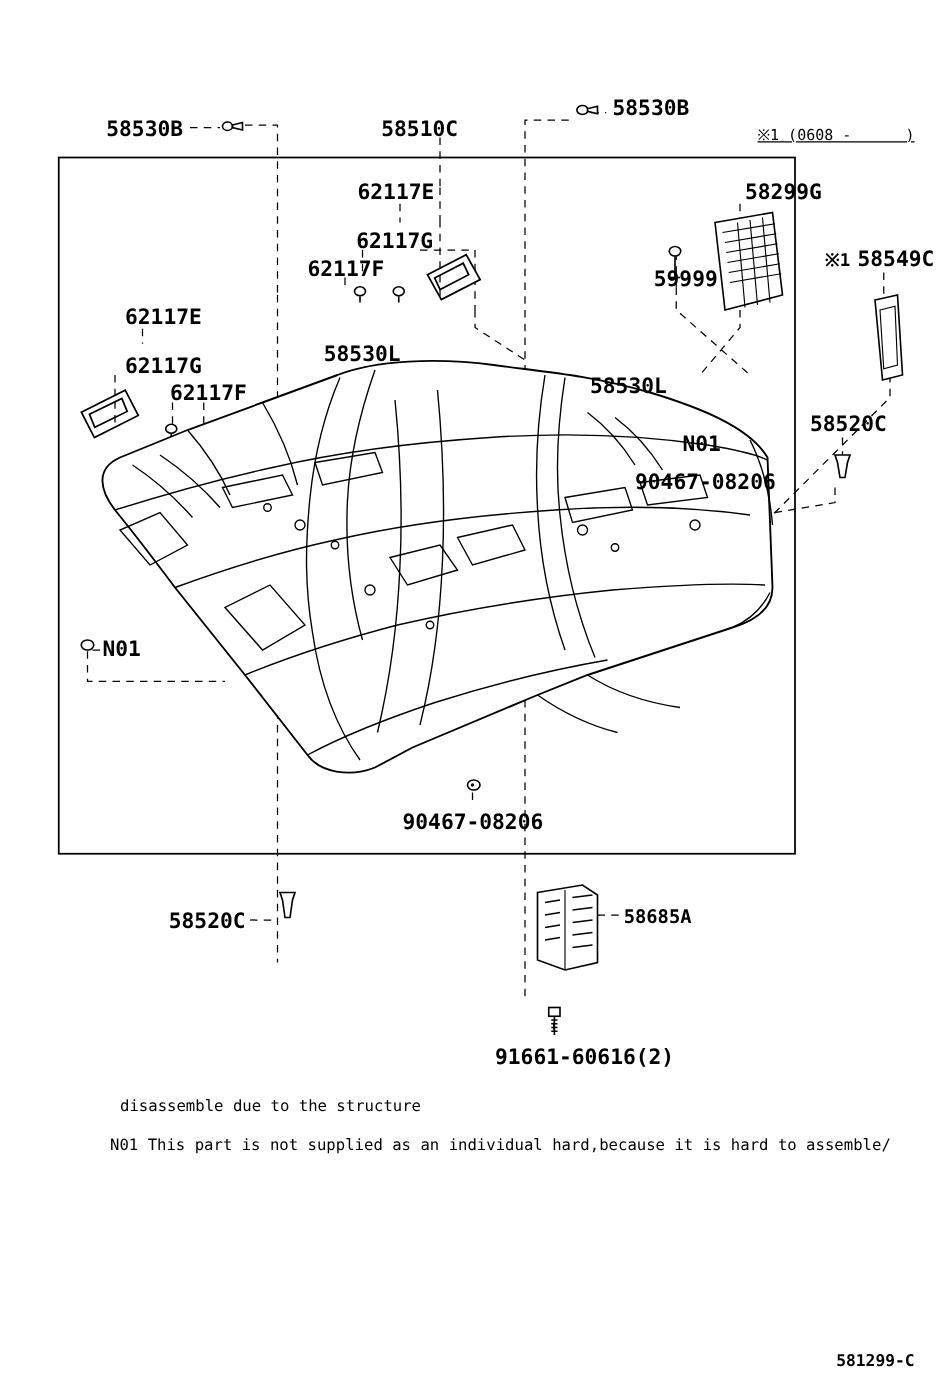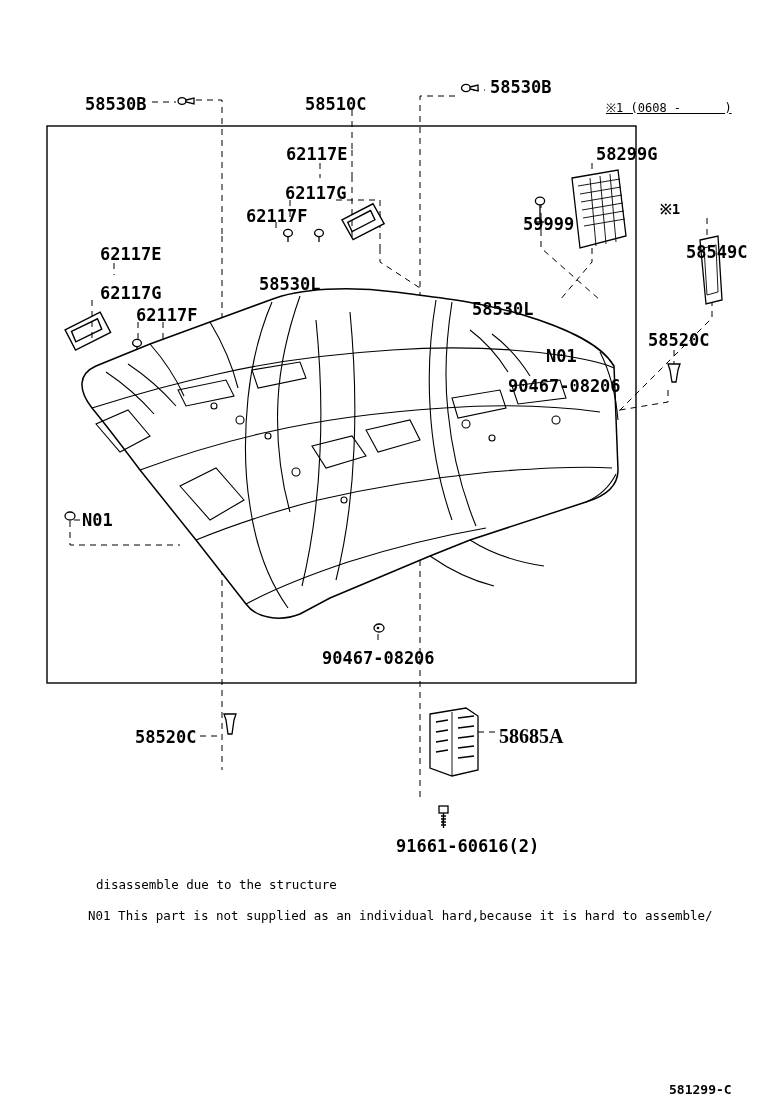--- a/index.html
+++ b/index.html
@@ -295,34 +295,34 @@
 </svg>
 
 <div class="lbl" style="left:85px;top:96px;font-size:17px;">58530B</div>
 <div class="lbl" style="left:305px;top:96px;font-size:17px;">58510C</div>
 <div class="lbl" style="left:490px;top:79px;font-size:17px;">58530B</div>
 <div class="lbl" style="left:286px;top:146px;font-size:17px;">62117E</div>
 <div class="lbl" style="left:285px;top:185px;font-size:17px;">62117G</div>
 <div class="lbl" style="left:246px;top:208px;font-size:17px;">62117F</div>
 <div class="lbl" style="left:556px;top:146px;font-size:17px;margin-left:40px;">58299G</div>
 <div class="lbl" style="left:660px;top:202px;font-size:14px;">※1</div>
-<div class="lbl" style="left:686px;top:200px;font-size:17px;margin-top:44px;">58549C</div>
+<div class="lbl" style="left:686px;top:200px;font-size:17px;">58549C</div>
 <div class="lbl" style="left:511px;top:216px;font-size:17px;margin-left:12px;">59999</div>
 <div class="lbl" style="left:100px;top:246px;font-size:17px;">62117E</div>
 <div class="lbl" style="left:100px;top:285px;font-size:17px;">62117G</div>
 <div class="lbl" style="left:136px;top:307px;font-size:17px;">62117F</div>
 <div class="lbl" style="left:259px;top:276px;font-size:17px;">58530L</div>
 <div class="lbl" style="left:472px;top:301px;font-size:17px;">58530L</div>
 <div class="lbl" style="left:546px;top:348px;font-size:17px;">N01</div>
 <div class="lbl" style="left:648px;top:332px;font-size:17px;">58520C</div>
 <div class="lbl" style="left:508px;top:378px;font-size:17px;">90467-08206</div>
 <div class="lbl" style="left:82px;top:512px;font-size:17px;">N01</div>
 <div class="lbl" style="left:322px;top:650px;font-size:17px;">90467-08206</div>
 <div class="lbl" style="left:135px;top:729px;font-size:17px;">58520C</div>
-<div class="lbl" style="left:499px;top:726px;font-size:20px;font-family:Liberation Serif, serif;">58685A</div>
+<div class="lbl" style="left:499px;top:726px;font-size:15px;">58685A</div>
 <div class="lbl" style="left:396px;top:838px;font-size:17px;">91661-60616(2)</div>
 
 <div class="hdrnote" style="left:606px;top:99px;text-decoration:underline;">※1 (0608 -      )</div>
 
 <div class="note" style="left:88px;top:907px;">N01 This part is not supplied as an individual hard,because it is hard to assemble/</div>
 <div class="note" style="left:96px;top:876px;">disassemble due to the structure</div>
 
 <div class="corner" style="left:669px;top:1082px;">581299-C</div>
 
 </body></html>

